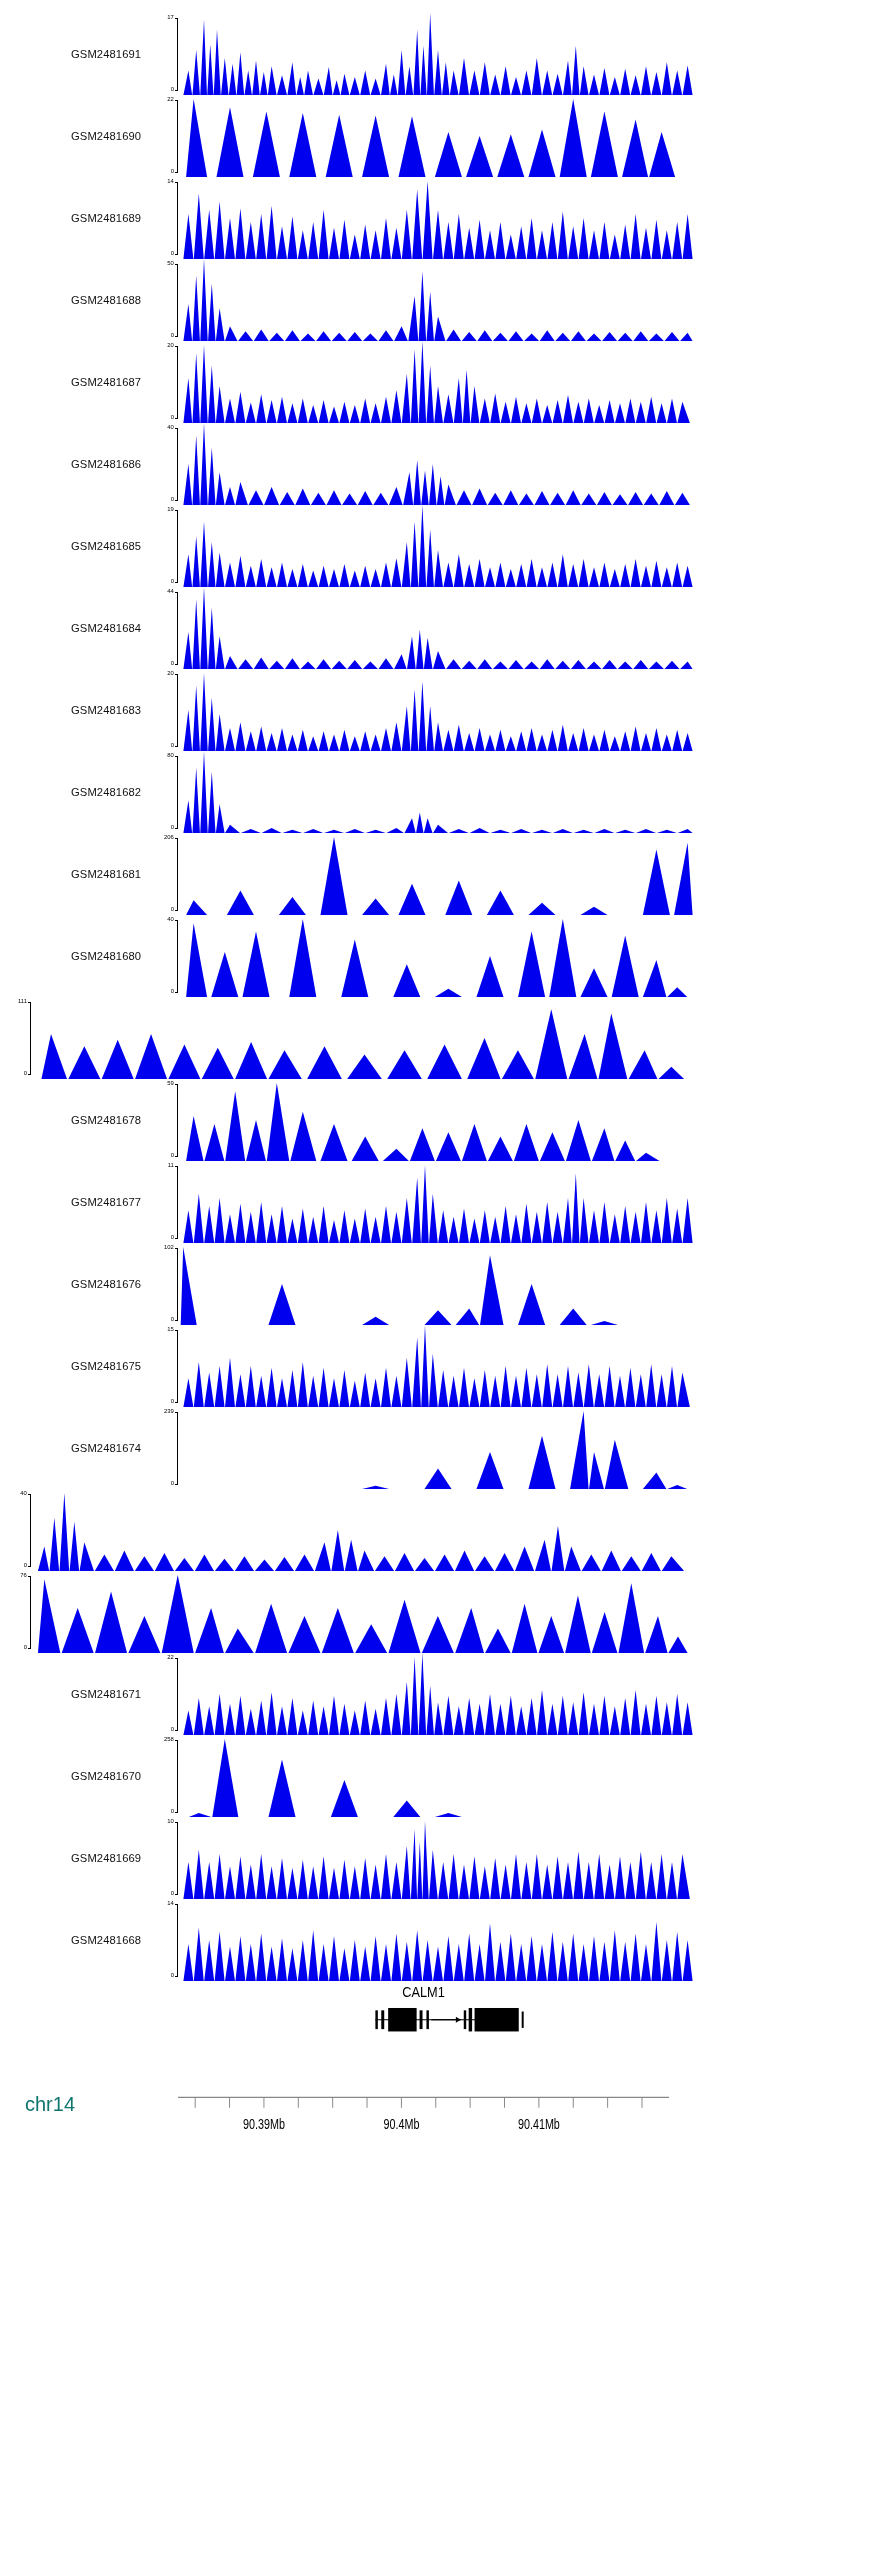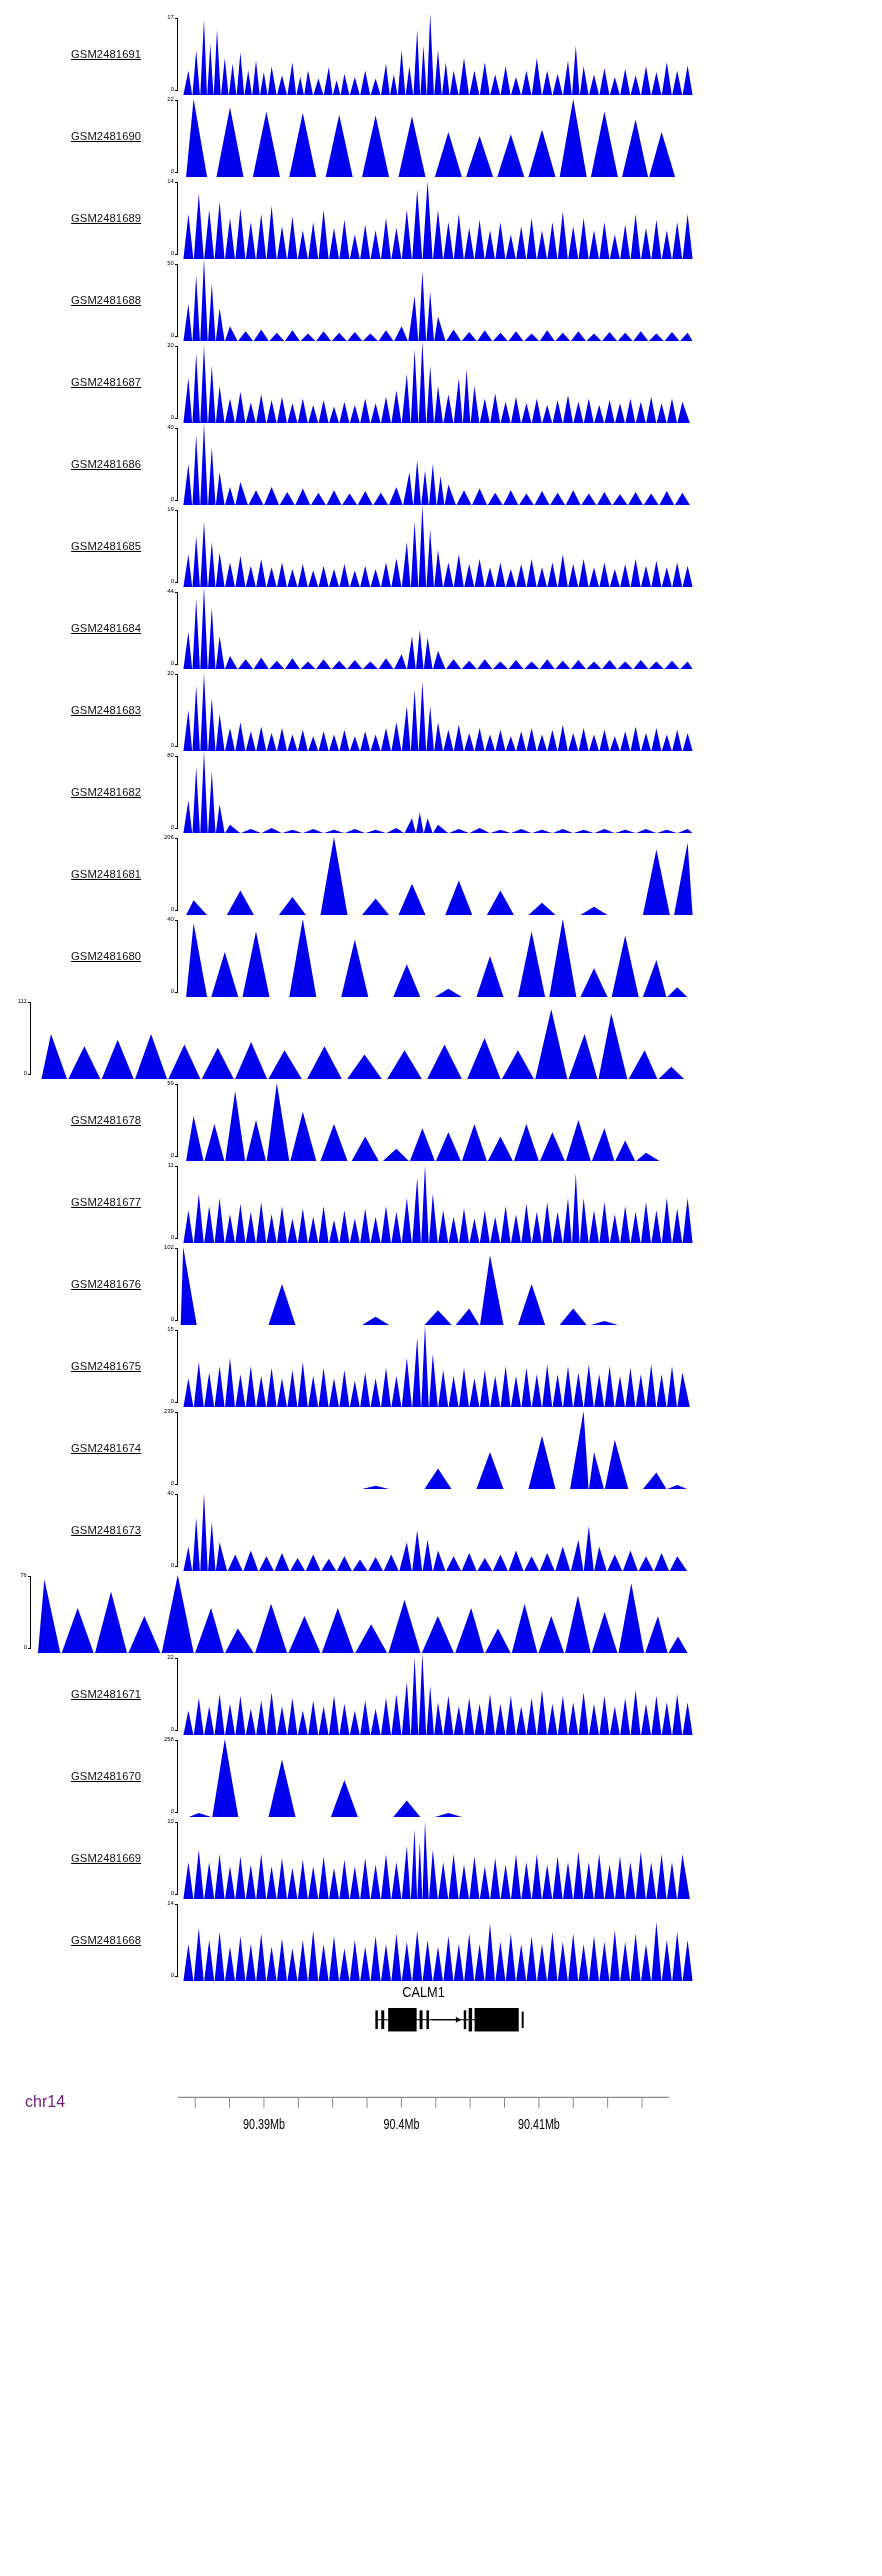--- a/index.html
+++ b/index.html
@@ -1,17 +1,17 @@
 <!DOCTYPE html>
 <html style="font-size:9.4px"><head>
 <meta charset="utf-8">
 <style>
   html,body{margin:0;padding:0;background:#ffffff;}
   body{width:882px;height:2576px;font-family:"Liberation Sans",sans-serif;position:relative;overflow:hidden;}
-  .genome-browser{position:relative;width:698px;height:2576px;text-decoration:underline;}
+  .genome-browser{position:relative;width:698px;height:2576px;}
   .track{position:relative;display:flex;align-items:stretch;height:82px;}
   .track-label{
     width:147px;
     flex:0 0 147px;
     display:flex;
     align-items:center;
     justify-content:flex-end;
     padding-right:5.9px;
     font-size:11.2px;
     color:#111;
@@ -43,21 +43,21 @@
     flex:1 1 auto;
     position:relative;
     box-sizing:border-box;
   }
   .track-plot svg{display:block;width:100%;height:100%;}
   .gene-row{position:relative;height:88px;text-align:center;}
   .gene-inner{position:absolute;left:178px;right:29px;top:0;bottom:0;}
   .gene-inner svg{display:block;width:100%;height:100%;}
   .chrom-row{position:relative;height:100px;}
   .chrom-label{
-    position:absolute;left:25px;top:23.5px;font-size:16px;color:#701a75;
+    position:absolute;left:25px;top:23.5px;font-size:20px;color:#0f766e;
   }
   .chrom-axis{position:absolute;left:178px;right:29px;top:22.3px;bottom:0;}
   .chrom-axis svg{display:block;width:100%;height:100%;}
   .spacer{height:13px;}
 </style>
 </head>
 <body>
 
 <div class="genome-browser">
   <div class="spacer"></div>
@@ -325,21 +325,20 @@
           <div class="axis-max">239</div>
           <div class="axis-min">0</div>
         </div>
         <div class="track-plot">
           <svg viewBox="0 0 1000 100" preserveAspectRatio="none">
             <polygon points="0.00,100.00 354.00,100.00 380.00,96.00 406.00,100.00 474.00,100.00 500.00,75.00 526.00,100.00 574.00,100.00 600.00,55.00 626.00,100.00 674.00,100.00 700.00,35.00 726.00,100.00 754.00,100.00 780.00,5.00 789.60,100.00 790.40,100.00 800.00,55.00 819.20,100.00 820.80,100.00 840.00,40.00 866.00,100.00 894.00,100.00 920.00,80.00 939.20,100.00 940.80,100.00 960.00,95.00 979.20,100.00 1000.00,100.00" fill="#0000ee"></polygon>
           </svg>
         </div>
       </div>
       <div class="track">
-        <div class="track-label">GSM2481673</div>
         <div class="track-axis">
           <div class="axis-line"></div>
           <div class="axis-tick top"></div>
           <div class="axis-tick bottom"></div>
           <div class="axis-max">40</div>
           <div class="axis-min">0</div>
         </div>
         <div class="track-plot">
           <svg viewBox="0 0 1000 100" preserveAspectRatio="none">
             <polygon points="0.00,100.00 10.40,100.00 20.00,70.00 27.20,100.00 27.80,100.00 35.00,35.00 42.20,100.00 42.80,100.00 50.00,5.00 57.20,100.00 57.80,100.00 65.00,40.00 72.20,100.00 72.80,100.00 80.00,65.00 94.40,100.00 95.60,100.00 110.00,80.00 124.40,100.00 125.60,100.00 140.00,75.00 154.40,100.00 155.60,100.00 170.00,82.00 184.40,100.00 185.60,100.00 200.00,78.00 214.40,100.00 215.60,100.00 230.00,84.00 244.40,100.00 245.60,100.00 260.00,80.00 274.40,100.00 275.60,100.00 290.00,85.00 304.40,100.00 305.60,100.00 320.00,82.00 334.40,100.00 335.60,100.00 350.00,86.00 364.40,100.00 365.60,100.00 380.00,83.00 394.40,100.00 395.60,100.00 410.00,80.00 424.40,100.00 425.60,100.00 440.00,65.00 449.60,100.00 450.40,100.00 460.00,50.00 469.60,100.00 470.40,100.00 480.00,62.00 489.60,100.00 490.40,100.00 500.00,75.00 514.40,100.00 515.60,100.00 530.00,82.00 544.40,100.00 545.60,100.00 560.00,78.00 574.40,100.00 575.60,100.00 590.00,84.00 604.40,100.00 605.60,100.00 620.00,80.00 634.40,100.00 635.60,100.00 650.00,75.00 664.40,100.00 665.60,100.00 680.00,82.00 694.40,100.00 695.60,100.00 710.00,78.00 724.40,100.00 725.60,100.00 740.00,70.00 754.40,100.00 755.60,100.00 770.00,62.00 779.60,100.00 780.40,100.00 790.00,45.00 799.60,100.00 800.40,100.00 810.00,70.00 824.40,100.00 825.60,100.00 840.00,80.00 854.40,100.00 855.60,100.00 870.00,75.00 884.40,100.00 885.60,100.00 900.00,82.00 914.40,100.00 915.60,100.00 930.00,78.00 944.40,100.00 945.60,100.00 960.00,82.00 979.20,100.00 1000.00,100.00" fill="#0000ee"></polygon>

